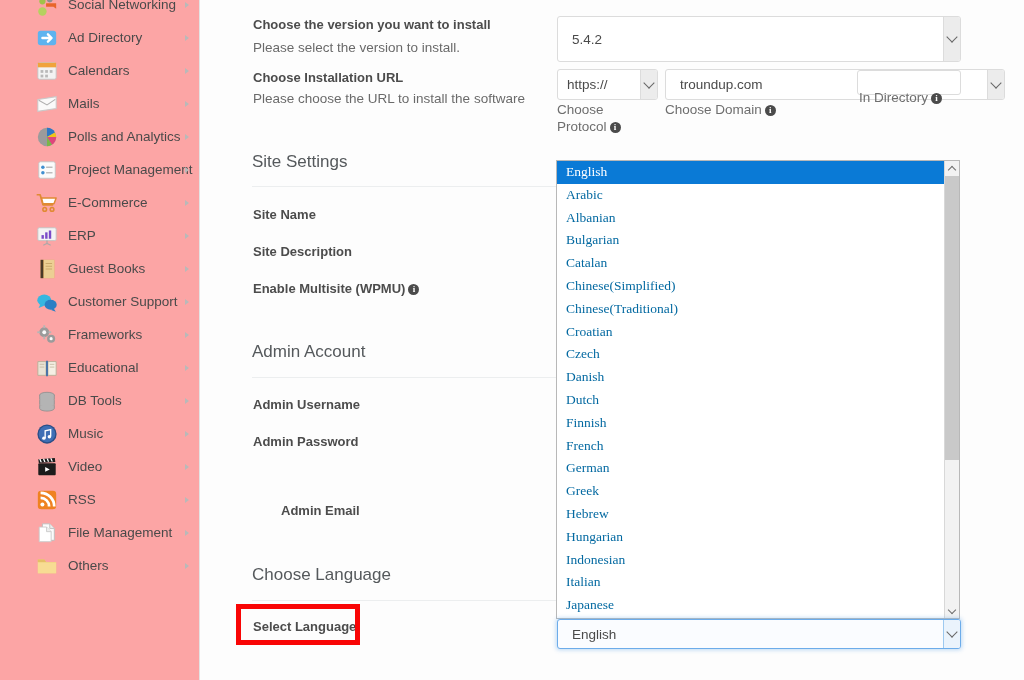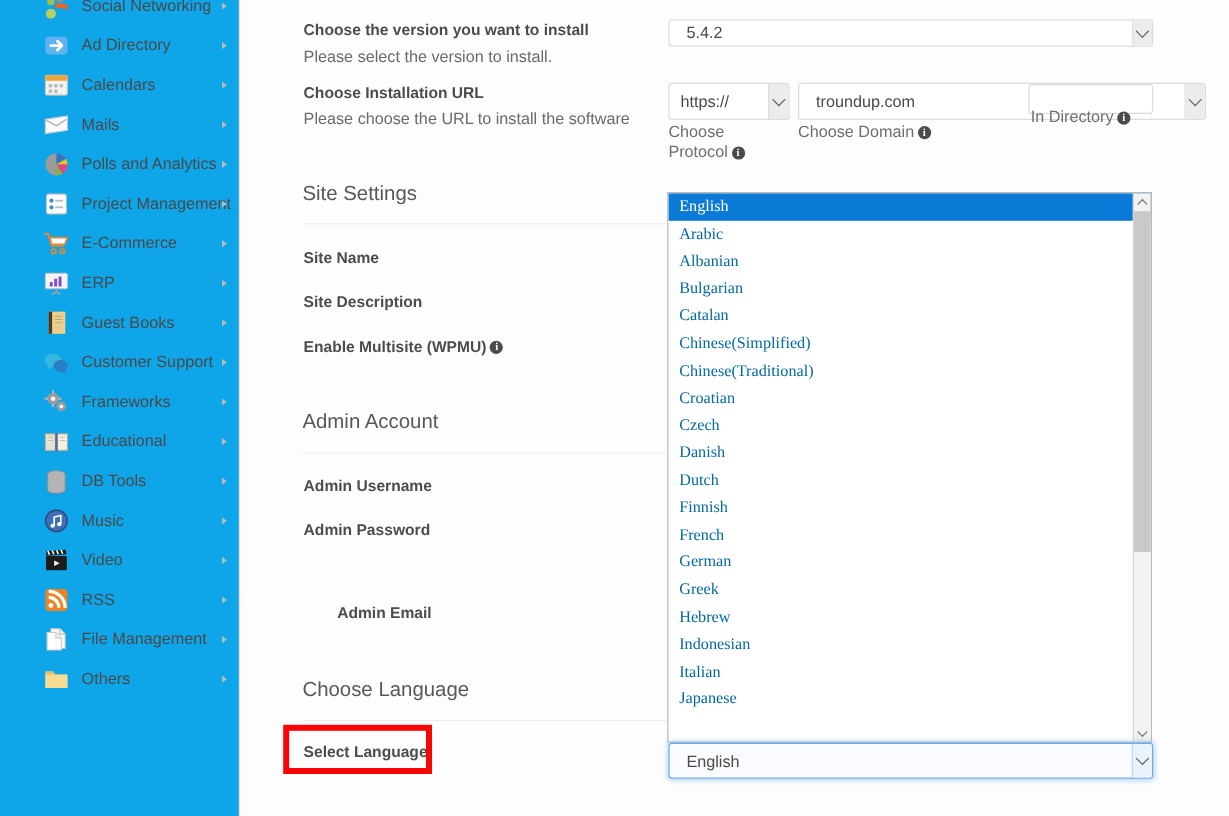--- a/index.html
+++ b/index.html
@@ -17,21 +17,21 @@
     height: 680px;
     background: #fdfdfd;
   }
 
   
   #sidebar {
     position: absolute;
     left: 0; top: 0;
     width: 200px;
     height: 680px;
-    background: #0ea5e9;
+    background: #fca5a5;
     border-right: 1px solid #e3e3e3;
     box-sizing: border-box;
     overflow: hidden;
   }
   .nav-item {
     position: relative;
     height: 33px;
     display: flex;
     align-items: center;
     padding-left: 36px;
@@ -449,21 +449,21 @@
           <span class="nav-caret"></span>
         </div>
       </div>
   </div>
 
   <div id="main">
 
     <div class="lbl-strong" style="left:53px; top:17px;">Choose the version you want to install</div>
     <div class="lbl-sub" style="left:53px; top:40px;">Please select the version to install.</div>
 
-    <div class="ctl" style="left:357px; top:16px; width:404px; height:23px;">
+    <div class="ctl" style="left:357px; top:16px; width:404px; height:46px;">
       <span class="val">5.4.2</span>
       <span class="arrowbox">
           <i class="chev"></i>
         </span>
     </div>
 
     <div class="lbl-strong" style="left:53px; top:70px;">Choose Installation URL</div>
     <div class="lbl-sub" style="left:53px; top:91px;">Please choose the URL to install the software</div>
 
     <div class="ctl" style="left:357px; top:69px; width:101px; height:31px;">
@@ -526,20 +526,21 @@
         <div class="opt">Chinese(Traditional)</div>
         <div class="opt">Croatian</div>
         <div class="opt">Czech</div>
         <div class="opt">Danish</div>
         <div class="opt">Dutch</div>
         <div class="opt">Finnish</div>
         <div class="opt">French</div>
         <div class="opt">German</div>
         <div class="opt">Greek</div>
         <div class="opt">Hebrew</div>
+        <div class="opt">Hungarian</div>
         <div class="opt">Indonesian</div>
         <div class="opt">Italian</div>
         <div class="opt">Japanese</div>
       </div>
     <div id="lang-scroll">
       <div class="sb-btn up">
           <i class="sb-arrow"></i>
         </div>
       <div id="sb-thumb"></div>
       <div class="sb-btn down">

